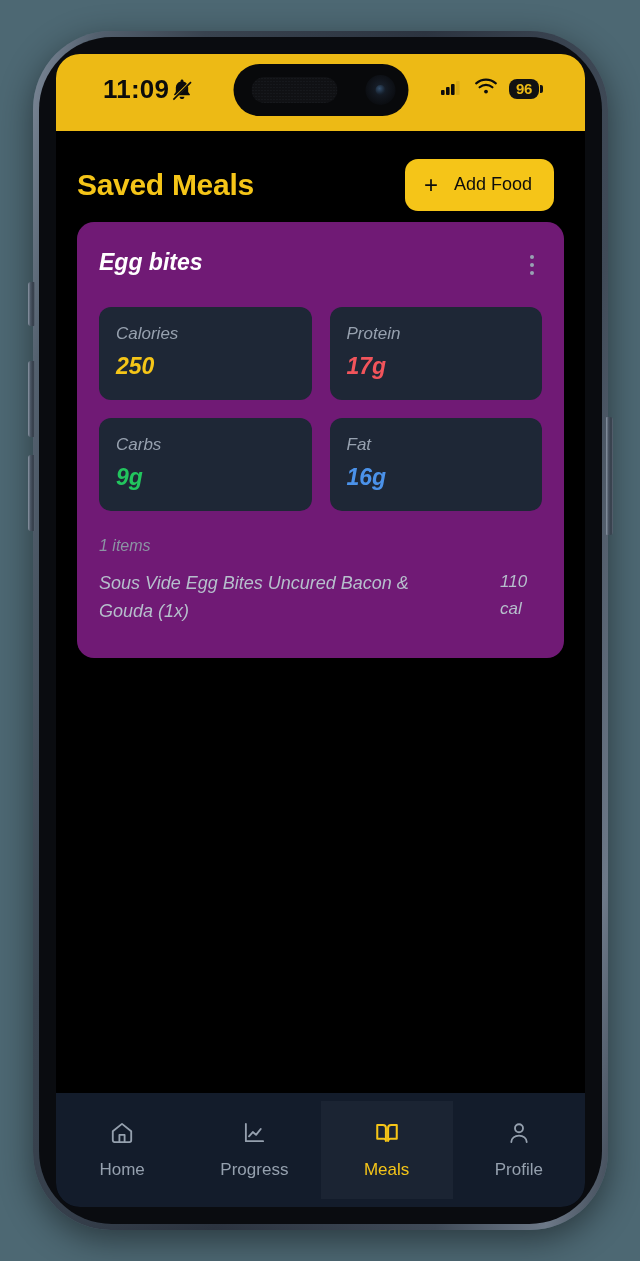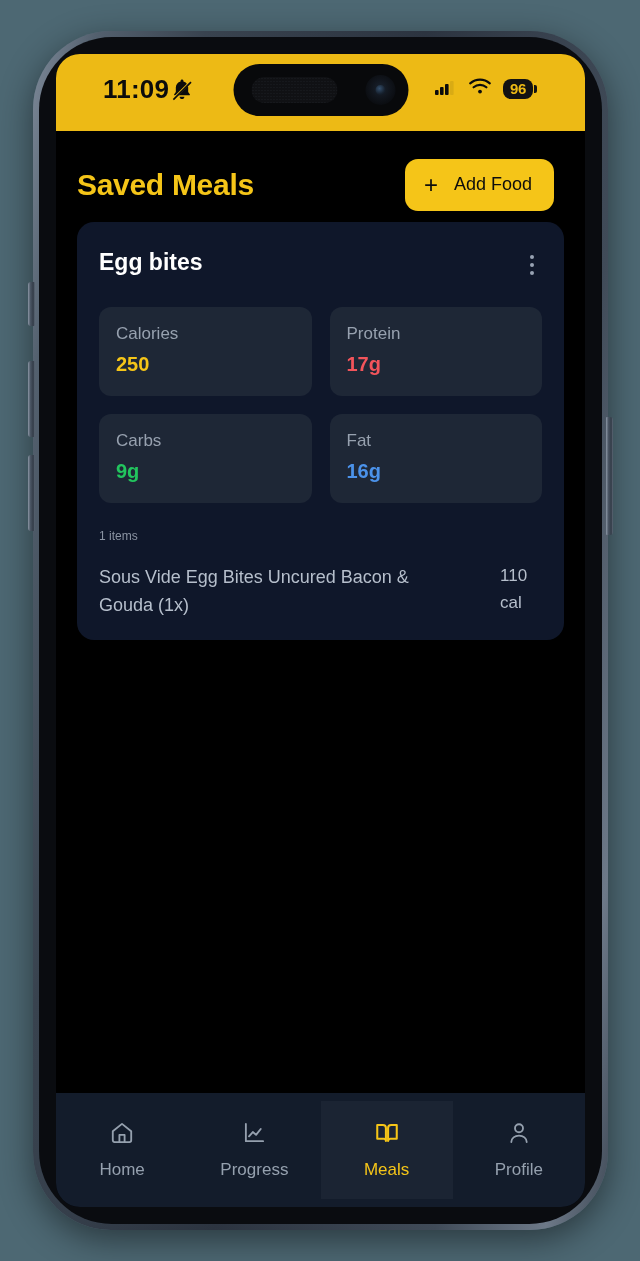--- a/index.html
+++ b/index.html
@@ -71,21 +71,21 @@
     left: 47px;
     top: 20px;
     font-size: 26px;
     font-weight: bold;
     color: #0c0c0c;
     letter-spacing: 0.2px;
   }
   .sb-bell { position: absolute; left: 113px; top: 23px; }
   .sb-right {
     position: absolute;
-    right: 48px;
+    right: 42px;
     top: 24px;
     display: flex;
     align-items: center;
     gap: 11px;
   }
   .battery-pill {
     background: #121212;
     color: #edba15;
     font-size: 15px;
     font-weight: bold;
@@ -168,23 +168,24 @@
   .plus-glyph { font-size: 24px; line-height: 1; font-weight: 500; }
 
   
   .content {
     background: #000;
     padding: 0 21px;
     height: 871px;
     overflow: hidden;
   }
   .meal-card {
-    background: #0f172a;
+    background: #701a75;
     border-radius: 17px;
-    padding: 27px 22px 20px 22px;
+    padding: 27px 22px 32px 22px;
+    font-style: italic;
   }
   .meal-card-head {
     display: flex;
     align-items: flex-start;
     justify-content: space-between;
     margin-bottom: 26px;
   }
   .meal-name {
     font-size: 23px;
     font-weight: bold;
@@ -213,29 +214,29 @@
     background: #1e2736;
     border-radius: 12px;
     padding: 17px 17px 20px 17px;
   }
   .macro-label {
     font-size: 17px;
     color: #97a1af;
     margin-bottom: 9px;
   }
   .macro-value {
-    font-size: 20px;
+    font-size: 23px;
     font-weight: bold;
   }
 
   .items-count {
-    font-size: 12px;
+    font-size: 16px;
     color: #8b94a3;
     margin-top: 26px;
-    margin-bottom: 20px;
+    margin-bottom: 14px;
   }
   .item-row {
     display: flex;
     justify-content: space-between;
     align-items: flex-start;
     gap: 14px;
   }
   .item-name {
     font-size: 18px;
     color: #b6bfcc;

